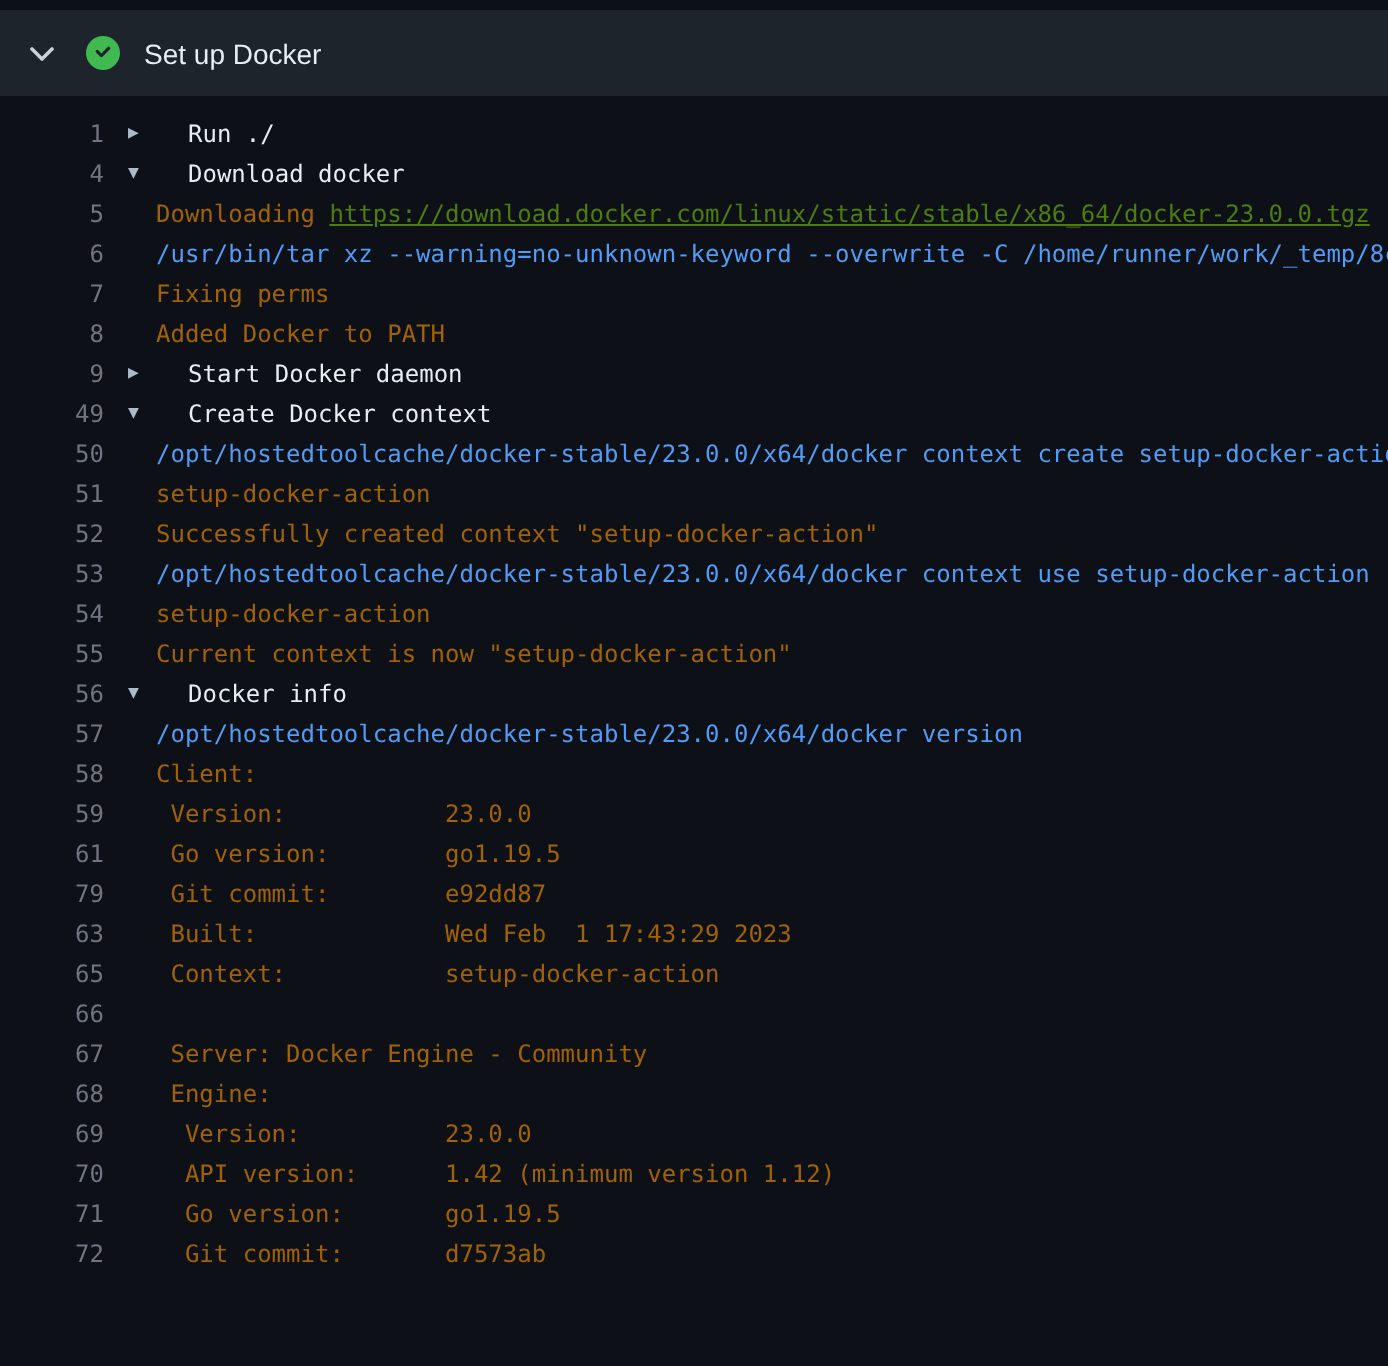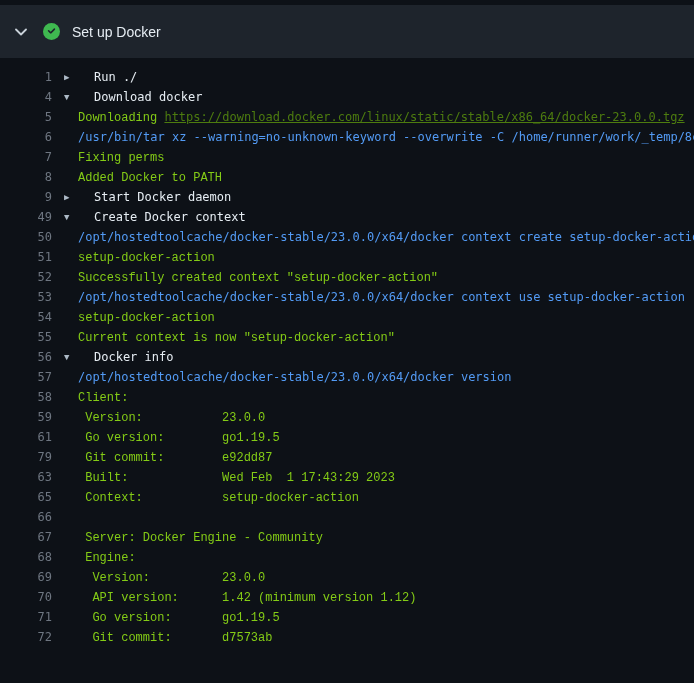--- a/index.html
+++ b/index.html
@@ -4,21 +4,21 @@
 <style>
   * { box-sizing: border-box; margin: 0; padding: 0; }
   html, body {
     width: 694px; height: 683px;
     background: #0d1117;
     overflow: hidden;
     font-family: "Liberation Sans", sans-serif;
   }
   .step-header {
     margin-top: 5px;
-    height: 53px;
+    height: 43px;
     background: #1e242c;
     display: flex;
     align-items: center;
     padding: 0 14px;
     cursor: pointer;
   }
   .chevron-wrap { width: 14px; display: flex; align-items: center; justify-content: center; }
   .check-wrap { margin-left: 15px; width: 17px; height: 17px; display: flex; align-items: center; justify-content: center; }
   .step-title {
     margin-left: 12px;
@@ -44,21 +44,21 @@
     width: 14px;
     flex: none;
     margin-left: 12px;
     color: #adbac7;
     font-size: 9px;
     display: inline-flex;
     align-items: center;
   }
   .marker.clickable { cursor: pointer; }
   .content { flex: 1 1 auto; overflow: hidden; }
-  .seg-text   { color: #84cc16; font-family: Liberation Mono, monospace; }
+  .seg-text   { color: #a16207; }
   .seg-group  { color: #e6edf3; padding-left: 16px; }
   .seg-command{ color: #539bf5; }
   .seg-link   { color: #4d7c0f; text-decoration: underline; cursor: pointer; }
 </style>
 </head>
 <body>
 
 <div class="step-header">
   <span class="chevron-wrap">
     <svg width="12" height="8" viewBox="0 0 12 8">

